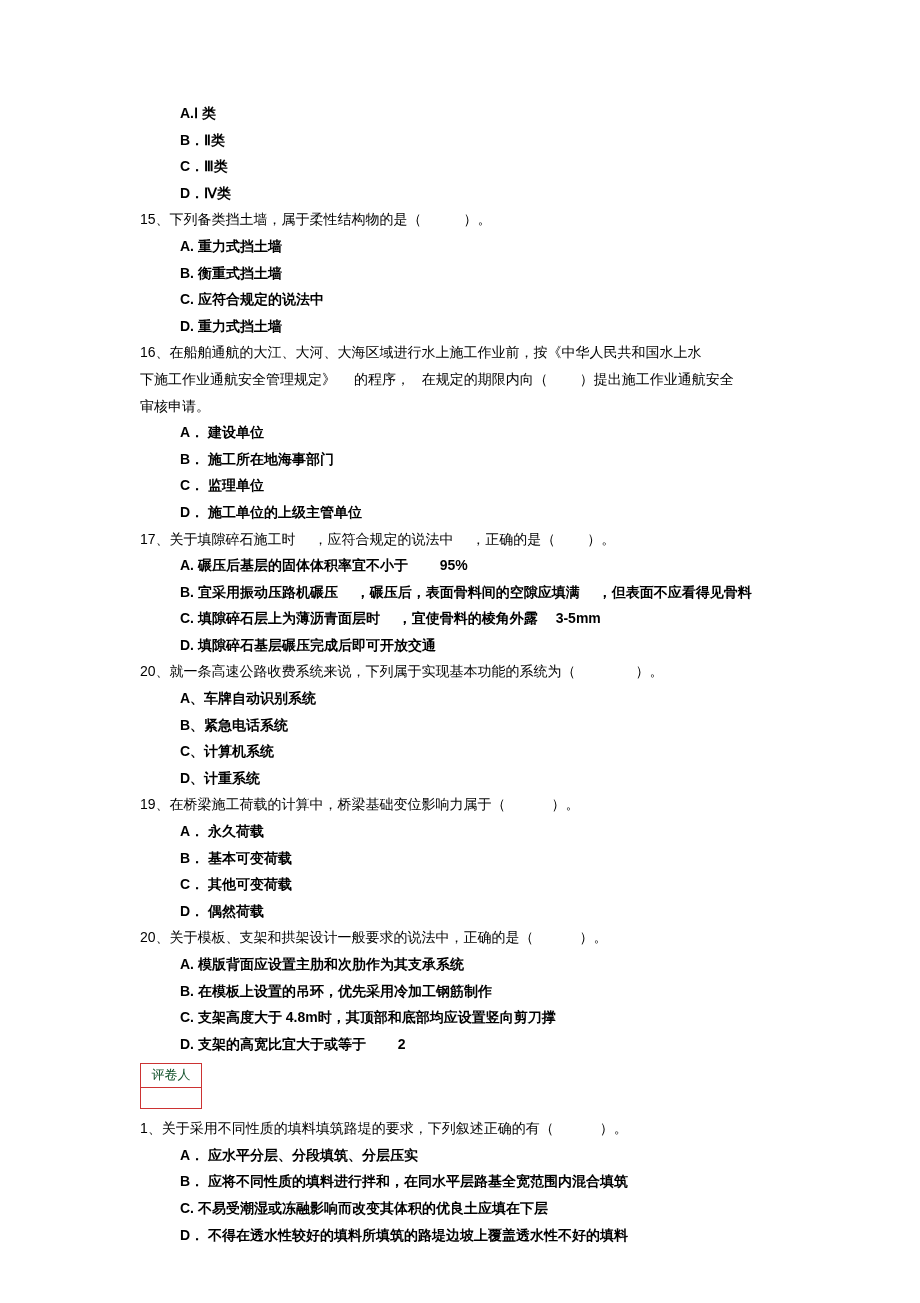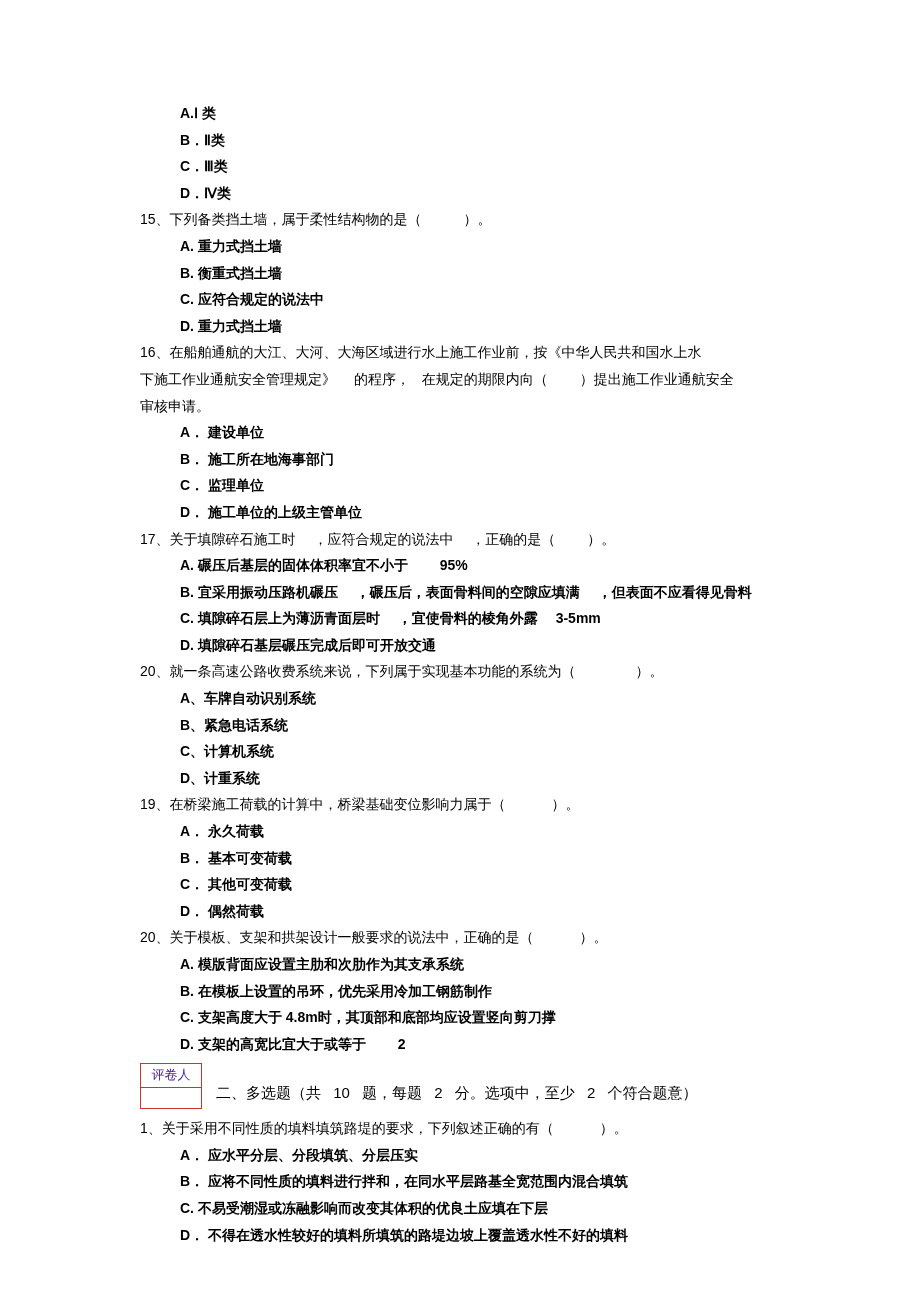--- a/index.html
+++ b/index.html
@@ -21,21 +21,21 @@
     margin-top: 6px;
     margin-bottom: 6px;
   }
   .grader-box {
     border: 1px solid #c33;
     width: 60px;
     margin-right: 14px;
   }
   .grader-top {
     border-bottom: 1px solid #c33;
-    color: #4c1d95;
+    color: #14532d;
     font-size: 13px;
     text-align: center;
     line-height: 1.6;
     padding: 1px 0;
   }
   .grader-bottom {
     height: 20px;
   }
   .section-title {
     font-size: 15px;
@@ -123,29 +123,20 @@
 <div class="indent-opt">
   <span>D. 支架的高宽比宜大于或等于</span><span class="sp2"></span><span class="sp2"></span>
   <span>2</span>
 </div>
 
 <div class="section-row">
   <div class="grader-box">
     <div class="grader-top">评卷人</div>
     <div class="grader-bottom"></div>
   </div>
-  <div class="section-title">
-    <span>二、多选题（共</span><span class="sp"></span>
-    <span>10</span><span class="sp"></span>
-    <span>题，每题</span><span class="sp"></span>
-    <span>2</span><span class="sp"></span>
-    <span>分。选项中，至少</span><span class="sp"></span>
-    <span>2</span><span class="sp"></span>
-    <span>个符合题意）</span>
-  </div>
 </div>
 
 <div class="q-line">
   <span>1、关于采用不同性质的填料填筑路堤的要求，下列叙述正确的有（</span><span class="sp2"></span><span class="sp2"></span><span class="sp2"></span>
   <span>）。</span>
 </div>
 <div class="indent-opt">A． 应水平分层、分段填筑、分层压实</div>
 <div class="indent-opt">B． 应将不同性质的填料进行拌和，在同水平层路基全宽范围内混合填筑</div>
 <div class="indent-opt">C. 不易受潮湿或冻融影响而改变其体积的优良土应填在下层</div>
 <div class="indent-opt">D． 不得在透水性较好的填料所填筑的路堤边坡上覆盖透水性不好的填料</div>

